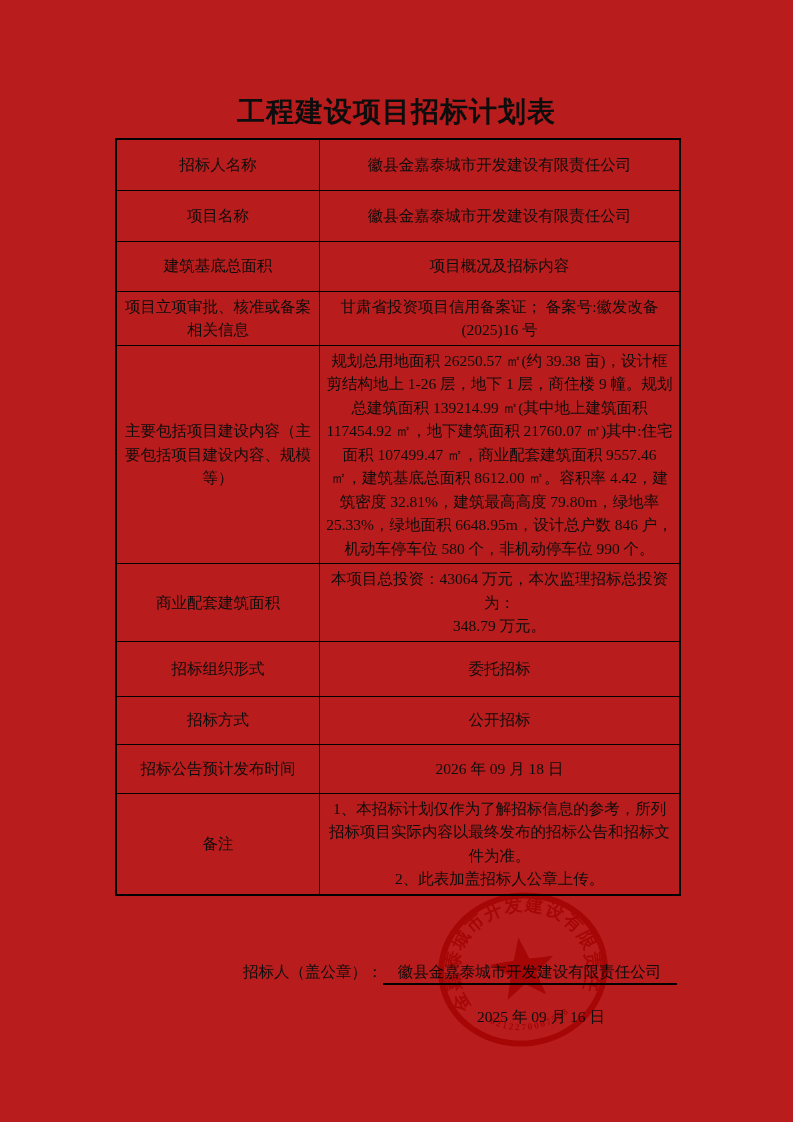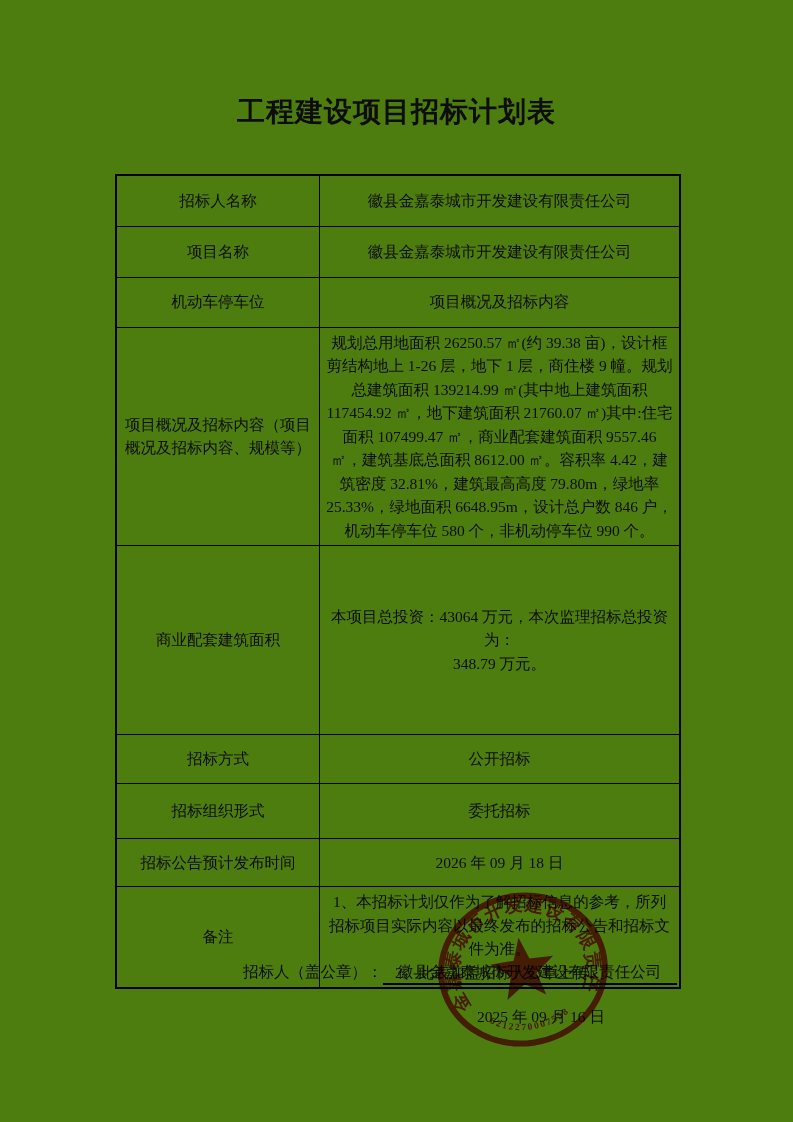--- a/index.html
+++ b/index.html
@@ -1,35 +1,34 @@
 <!DOCTYPE html>
 <html><head>
 <meta charset="utf-8">
 <style>
   html,body{margin:0;padding:0;background:#ffffff;}
   .page{
     position:relative;
     width:793px;height:1122px;
-    background:#4d7c0f;
+    background:#b91c1c;
     color:#0d0d0d;
     font-family:"Liberation Serif","DejaVu Serif",serif;
     overflow:hidden;
   }
   .doc-title{
     position:absolute;top:93px;left:0;width:100%;
     margin:0;text-align:center;
     font-family:"Liberation Sans","DejaVu Sans",sans-serif;
     font-weight:bold;font-size:28px;letter-spacing:1px;
   }
   table.bid-table{
     position:absolute;left:115px;top:138px;
     width:566px;table-layout:fixed;
     border-collapse:collapse;
     border:2px solid #000;
-    margin-top:36px;
   }
   table.bid-table td{
     border:1px solid #000;
     font-size:15.5px;line-height:23.5px;
     vertical-align:middle;
     padding:3px 6px;
   }
   td.label-cell{width:190px;text-align:center;}
   td.value-cell{text-align:center;white-space:pre-line;}
   tr:nth-child(1){height:51px}
@@ -78,39 +77,44 @@
     <tbody id="bid-table-body">
         <tr>
           <td class="label-cell">招标人名称</td>
           <td class="value-cell">徽县金嘉泰城市开发建设有限责任公司</td>
         </tr>
         <tr>
           <td class="label-cell">项目名称</td>
           <td class="value-cell">徽县金嘉泰城市开发建设有限责任公司</td>
         </tr>
         <tr>
-          <td class="label-cell">机动车停车位</td>
+          <td class="label-cell">建筑基底总面积</td>
           <td class="value-cell">项目概况及招标内容</td>
         </tr>
         <tr>
-          <td class="label-cell">项目概况及招标内容（项目概况及招标内容、规模等）</td>
+          <td class="label-cell">项目立项审批、核准或备案相关信息</td>
+          <td class="value-cell">甘肃省投资项目信用备案证； 备案号:徽发改备
+(2025)16 号</td>
+        </tr>
+        <tr>
+          <td class="label-cell">主要包括项目建设内容（主要包括项目建设内容、规模等）</td>
           <td class="value-cell">规划总用地面积 26250.57 ㎡(约 39.38 亩)，设计框剪结构地上 1-26 层，地下 1 层，商住楼 9 幢。规划总建筑面积 139214.99 ㎡(其中地上建筑面积 117454.92 ㎡，地下建筑面积 21760.07 ㎡)其中:住宅面积 107499.47 ㎡，商业配套建筑面积 9557.46 ㎡，建筑基底总面积 8612.00 ㎡。容积率 4.42，建筑密度 32.81%，建筑最高高度 79.80m，绿地率 25.33%，绿地面积 6648.95m，设计总户数 846 户，机动车停车位 580 个，非机动停车位 990 个。</td>
         </tr>
         <tr>
           <td class="label-cell">商业配套建筑面积</td>
           <td class="value-cell">本项目总投资：43064 万元，本次监理招标总投资为：
 348.79 万元。</td>
         </tr>
         <tr>
+          <td class="label-cell">招标组织形式</td>
+          <td class="value-cell">委托招标</td>
+        </tr>
+        <tr>
           <td class="label-cell">招标方式</td>
           <td class="value-cell">公开招标</td>
-        </tr>
-        <tr>
-          <td class="label-cell">招标组织形式</td>
-          <td class="value-cell">委托招标</td>
         </tr>
         <tr>
           <td class="label-cell">招标公告预计发布时间</td>
           <td class="value-cell">2026 年 09 月 18 日</td>
         </tr>
         <tr>
           <td class="label-cell">备注</td>
           <td class="value-cell">1、本招标计划仅作为了解招标信息的参考，所列招标项目实际内容以最终发布的招标公告和招标文件为准。
 2、此表加盖招标人公章上传。</td>
         </tr>

